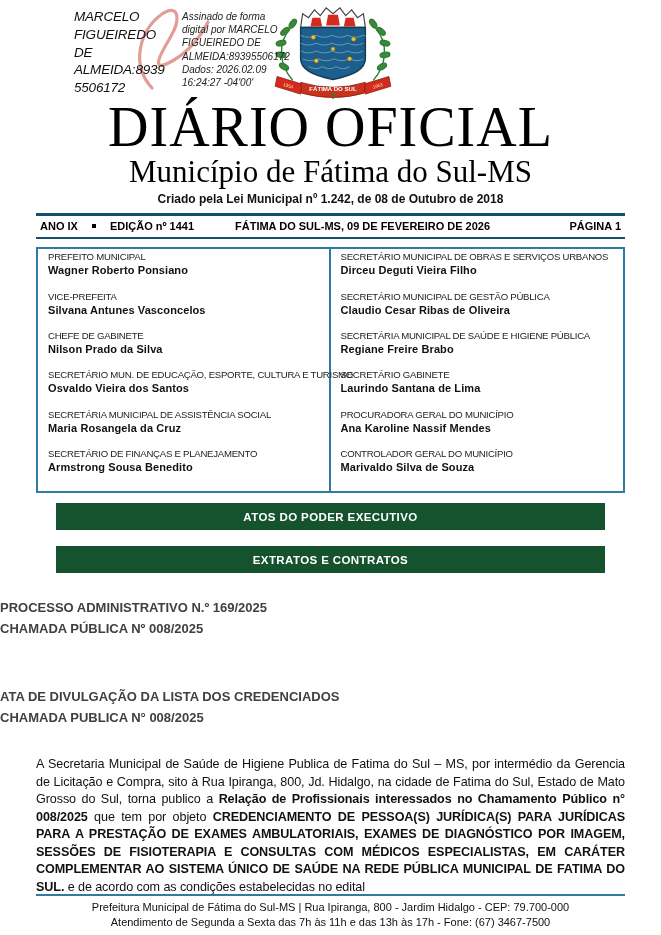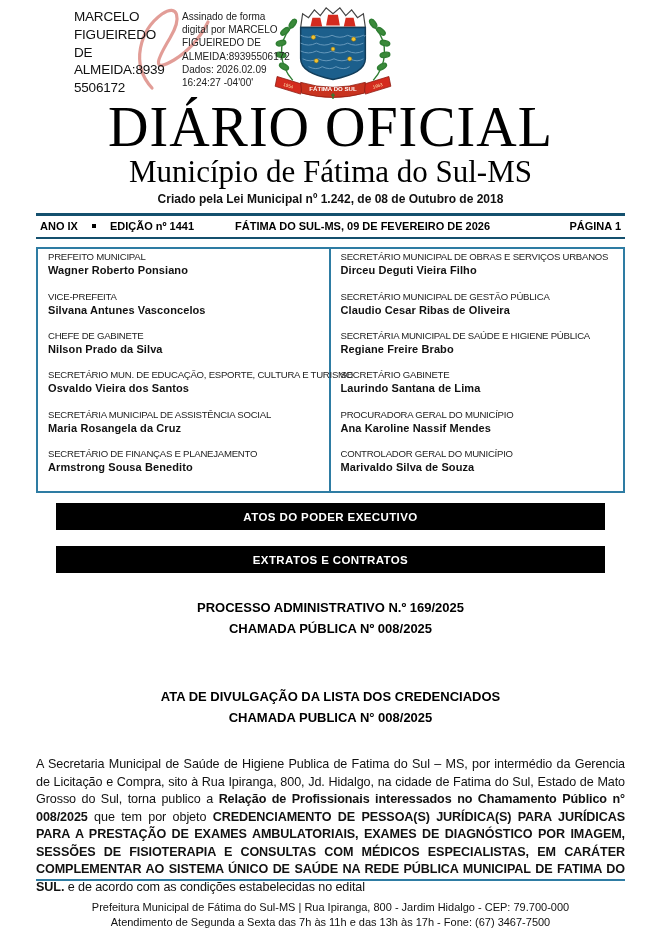--- a/index.html
+++ b/index.html
@@ -5,21 +5,21 @@
   * { margin:0; padding:0; box-sizing:border-box; }
   html,body { background:#ffffff; }
   body {
     width:661px; height:935px; position:relative; overflow:hidden;
     font-family:"Liberation Sans", sans-serif; color:#1a1a1a;
   }
   .page { position:relative; width:661px; height:935px; }
 
   
   .top-area { position:relative; height:100px; }
-  .sig-block { position:absolute; left:74px; top:8px; width:242px; }
+  .sig-block { position:absolute; left:74px; top:8px; width:242px;font-style:italic; }
   .sig-flourish { position:absolute; left:48px; top:-4px; width:92px; height:92px; z-index:0; }
   .sig-big {
     position:relative; z-index:1; width:102px; float:left;
     font-size:13.5px; line-height:1.32; color:#111; letter-spacing:-0.2px;
   }
   .sig-small {
     position:relative; z-index:1; width:110px; float:left; margin-left:6px; margin-top:2px;
     font-size:10px; line-height:1.32; color:#222;
   }
   .crest-box { position:absolute; left:268px; top:0; width:130px; height:100px; }
@@ -53,43 +53,43 @@
     display:flex;
   }
   .officials .col { width:50%; padding:2px 10px 4px 10px; }
   .officials .col.left { border-right:2px solid #2e7ca3; }
   .official { margin-bottom:13px; }
   .official .role { font-size:9.6px; letter-spacing:-0.25px; color:#222; line-height:1.25; white-space:nowrap; }
   .official .name { font-size:11px; font-weight:bold; color:#111; line-height:1.3; letter-spacing:0.1px; }
 
   
   .banner {
-    margin:0 56px; height:27px; background:#000000; color:#ffffff;
+    margin:0 56px; height:27px; background:#14532d; color:#ffffff;
     display:flex; align-items:center; justify-content:center;
     font-size:11.5px; font-weight:bold; letter-spacing:0.4px;
   }
   .banner.first { margin-top:10px; }
   .banner.second { margin-top:16px; }
 
   
-  .heading { text-align:center; font-weight:bold; font-size:13px; line-height:1.6; color:#000000; }
+  .heading { font-weight:bold; font-size:13px; line-height:1.6; color:#404040; }
   .heading.h1 { margin-top:25px; }
   .heading.h2 { margin-top:47px; }
 
   
   .body-text {
     margin:28px 36px 0 36px; text-align:justify;
     font-size:12.6px; line-height:1.39; color:#111; letter-spacing:-0.1px;
   }
   .body-text .b { font-weight:bold; }
 
   
   .footer {
     position:absolute; left:36px; right:36px; bottom:5px;
-    border-top:2px solid #2e7ca3; padding-top:19px;
+    border-top:2px solid #2e7ca3; padding-top:4px;
     text-align:center; font-size:11px; line-height:1.35; color:#111;
   }
 </style>
 </head>
 <body>
 
 <div class="page">
 
   <div class="top-area">
     <div class="sig-block">

